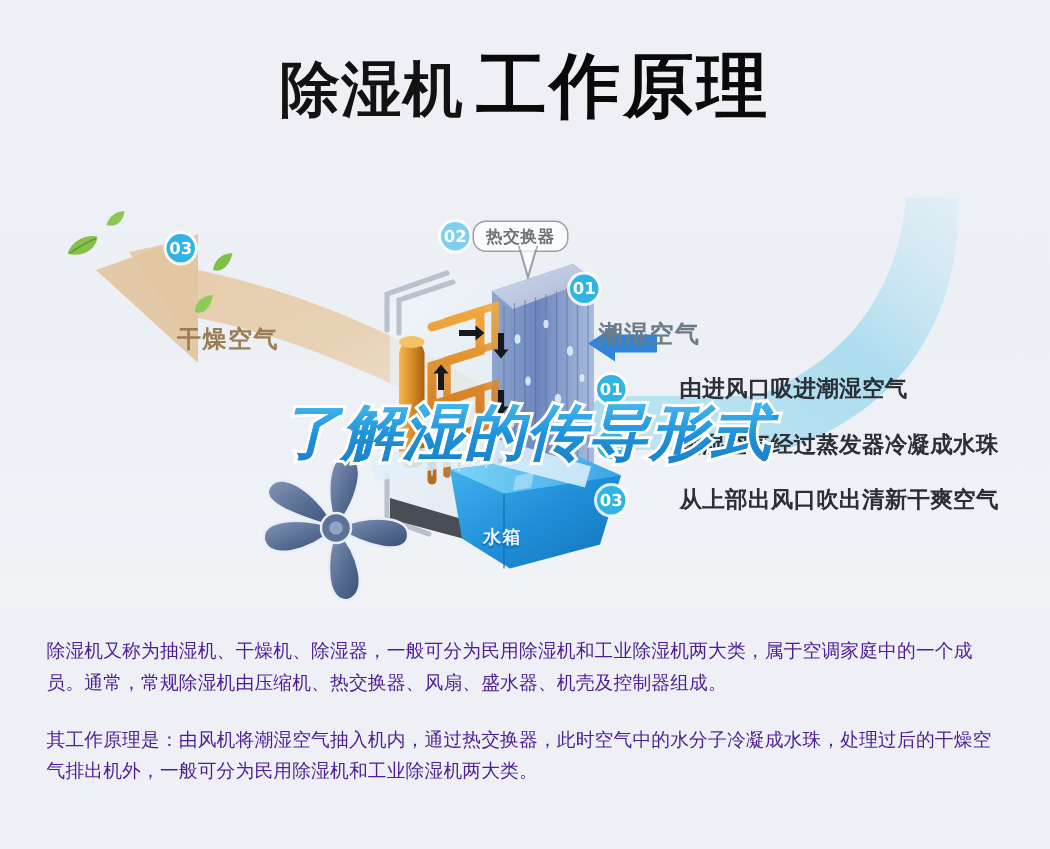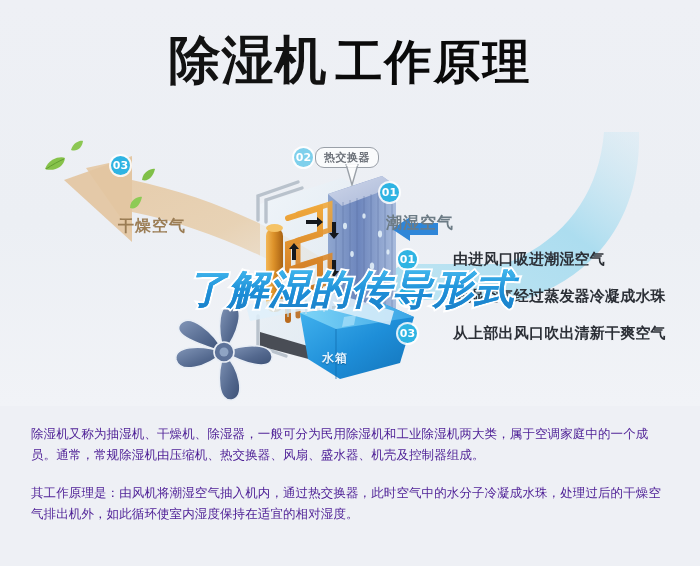--- a/index.html
+++ b/index.html
@@ -18,21 +18,21 @@
     background:linear-gradient(180deg,#eef0f5 0%,#eceff4 55%,#f1f3f7 100%);
     overflow:hidden;
   }
 
   
   .title-wrap{
     position:absolute;left:0;top:26px;width:700px;text-align:center;
     white-space:nowrap;
   }
   .title-a{
-    font-size:52px;font-weight:bold;color:#121212;letter-spacing:1px;
+    font-size:40px;font-weight:bold;color:#121212;letter-spacing:1px;
     font-family:Liberation Serif, serif;
   }
   .title-b{
     font-size:47px;font-weight:bold;color:#0a0a0a;letter-spacing:2px;
     margin-left:8px;
     font-family:"DejaVu Sans","Liberation Sans",sans-serif;
   }
 
   
   .stage{position:absolute;left:0;top:128px;width:700px;height:275px;}
@@ -344,21 +344,21 @@
       <div class="lbl" style="left:118px;top:88px;color:#9b7d55;">干燥空气</div>
 
       <div class="badge pale" style="left:294px;top:20px;">02</div>
       <div class="bubble">热交换器</div>
       <svg class="bubble-tail" viewBox="0 0 14 22">
         <path d="M1 0 L13 0 L7 21 Z" fill="rgba(255,255,255,.72)" stroke="#9aa0a8" stroke-width="1.4"></path>
         <path d="M1.5 1 L12.5 1" stroke="rgba(255,255,255,.9)" stroke-width="2.2"></path>
       </svg>
 
       <div class="badge" style="left:380px;top:55px;">01</div>
-      <div class="lbl" style="left:386px;top:85px;color:#6c7b85;">潮湿空气</div>
+      <div class="lbl" style="left:399px;top:85px;color:#6c7b85;">潮湿空气</div>
 
       <div class="tank-text">水箱</div>
     </div>
 
     <div class="legend">
       <div class="legend-row">
         <div class="legend-badge">01</div>
         <div class="legend-text">由进风口吸进潮湿空气</div>
       </div>
       <div class="legend-row">
@@ -372,16 +372,16 @@
     </div>
 
     <div class="overlay">
       <div class="overlay-txt">了解湿的传导形式</div>
       <div class="overlay-txt front">了解湿的传导形式</div>
     </div>
   </div>
 
   <div class="body-copy">
     <div class="para p1">除湿机又称为抽湿机、干燥机、除湿器，一般可分为民用除湿机和工业除湿机两大类，属于空调家庭中的一个成员。通常，常规除湿机由压缩机、热交换器、风扇、盛水器、机壳及控制器组成。</div>
-    <div class="para p2">其工作原理是：由风机将潮湿空气抽入机内，通过热交换器，此时空气中的水分子冷凝成水珠，处理过后的干燥空气排出机外，如此循环使室内湿度保持在适宜的相对湿度。</div>
+    <div class="para p2">其工作原理是：由风机将潮湿空气抽入机内，通过热交换器，此时空气中的水分子冷凝成水珠，处理过后的干燥空气排出机外，一般可分为民用除湿机和工业除湿机两大类。</div>
   </div>
 
 </div>
 
 </body></html>

